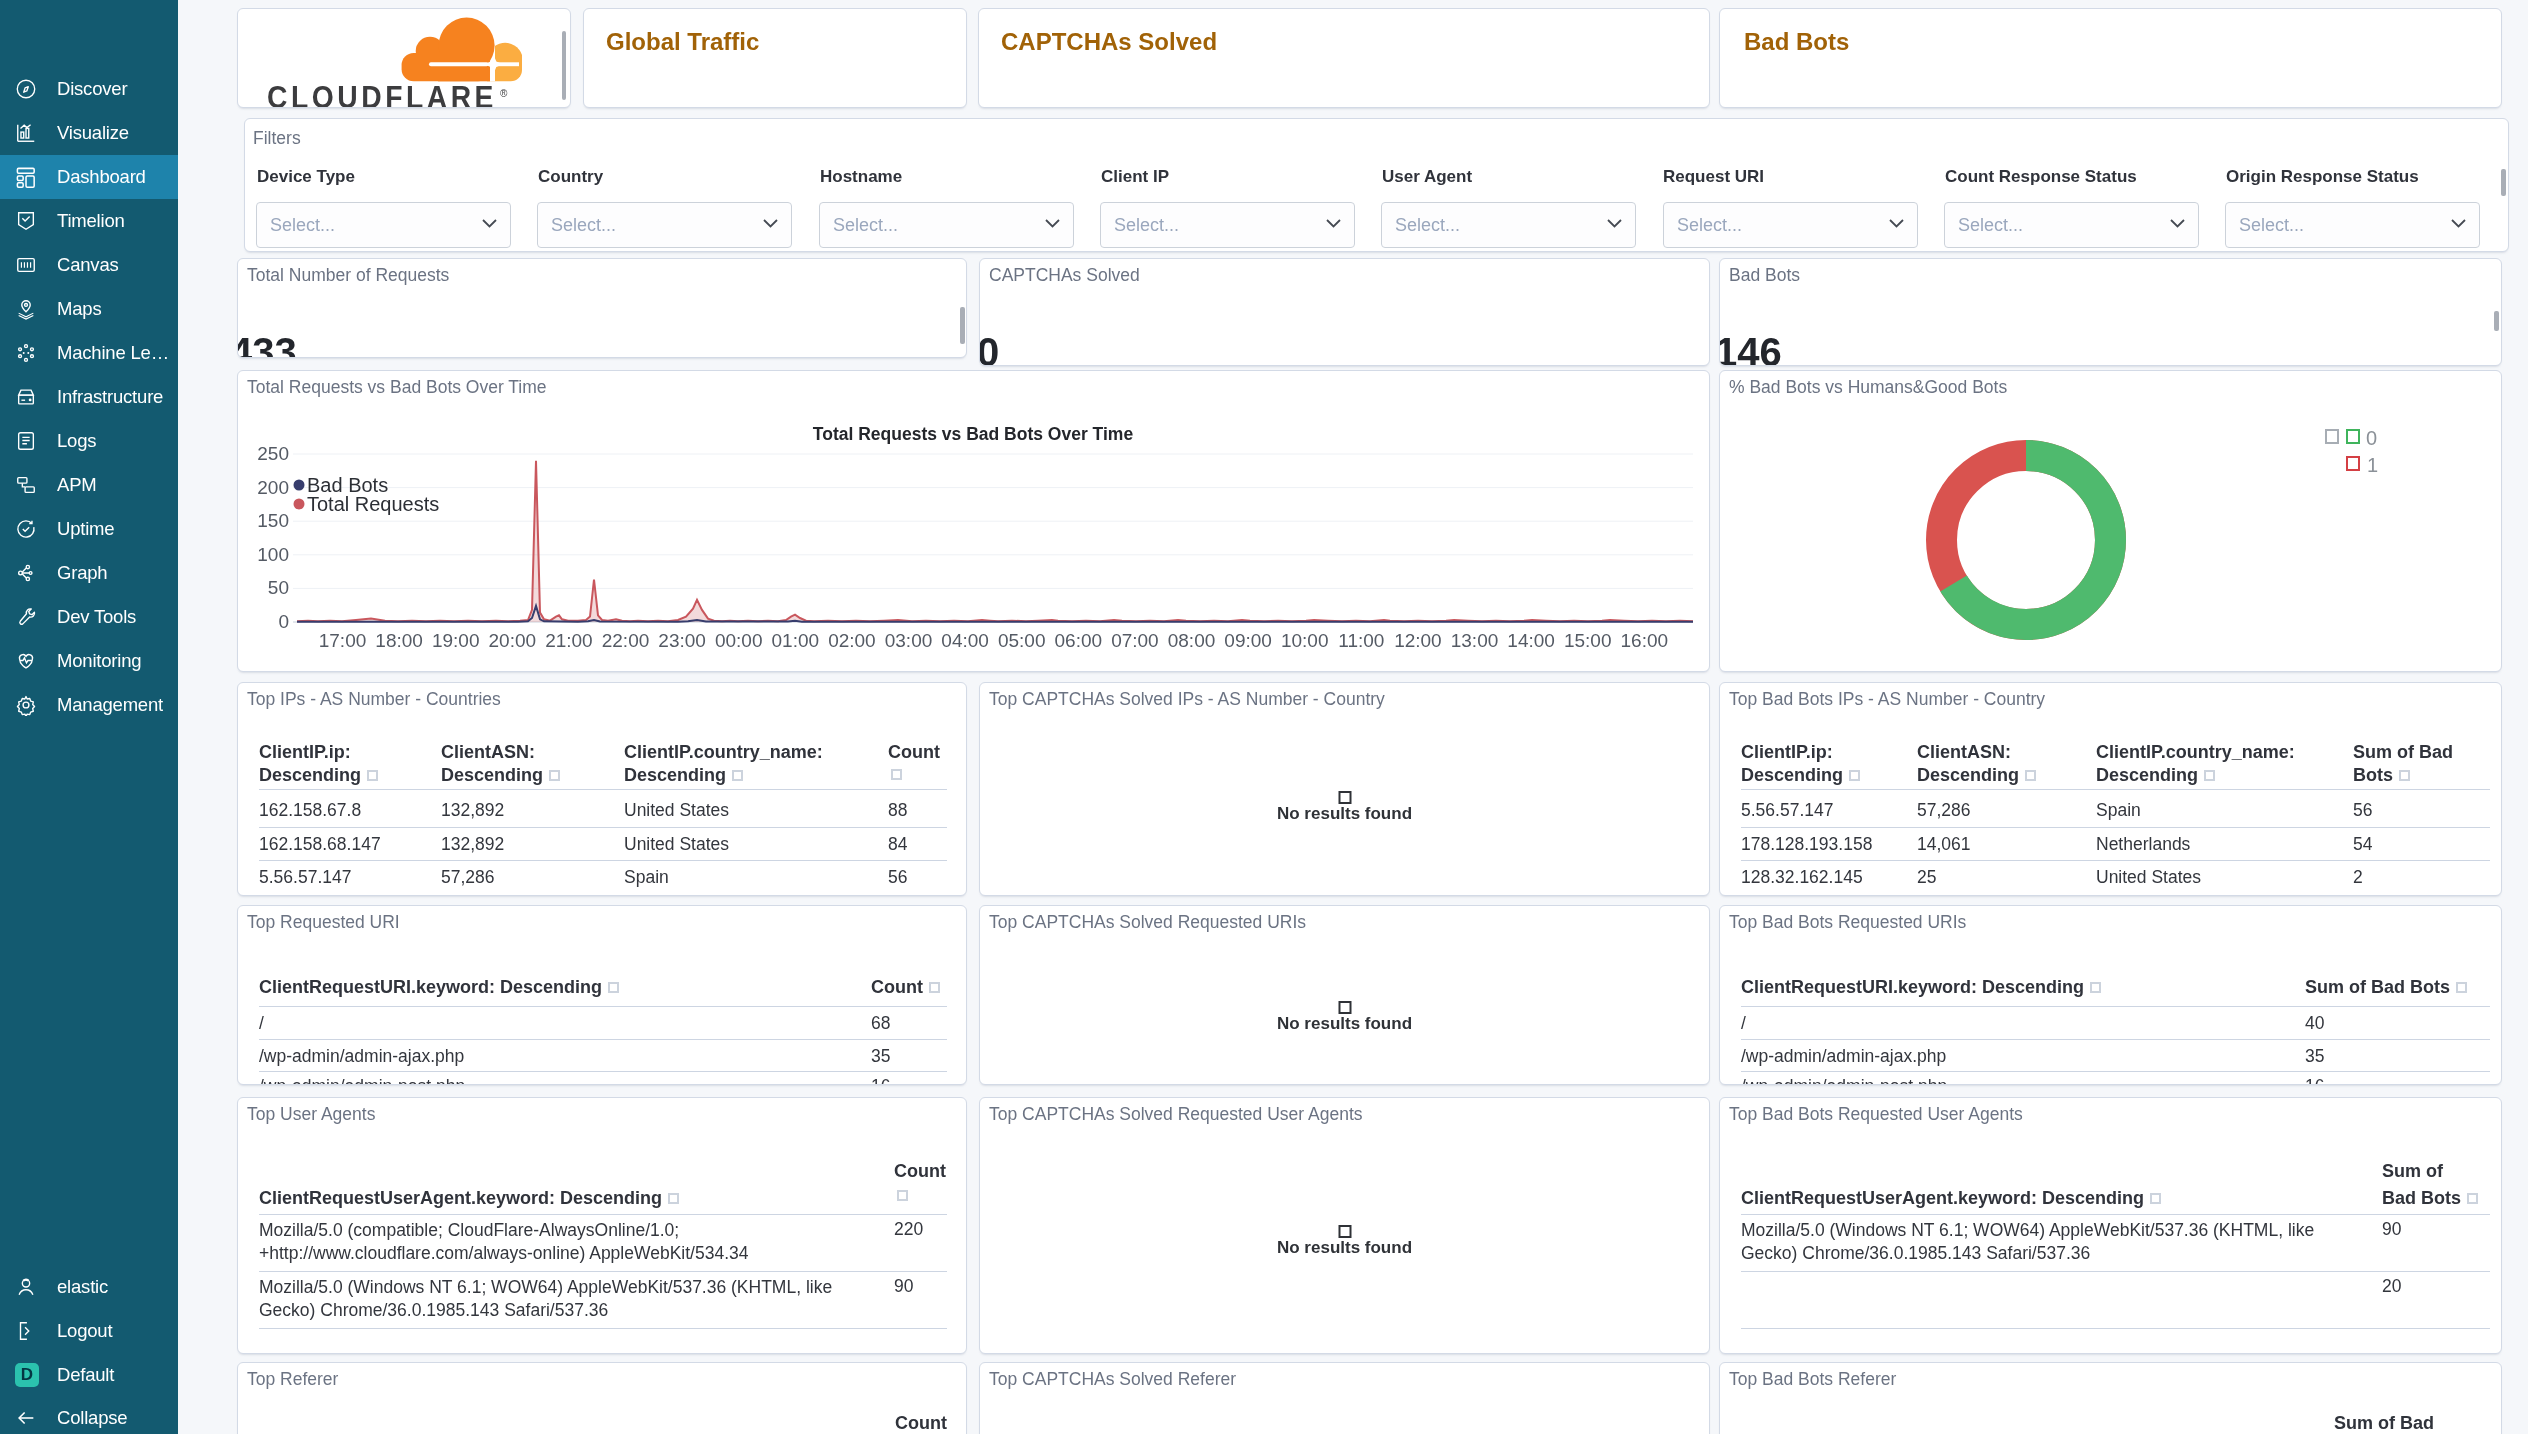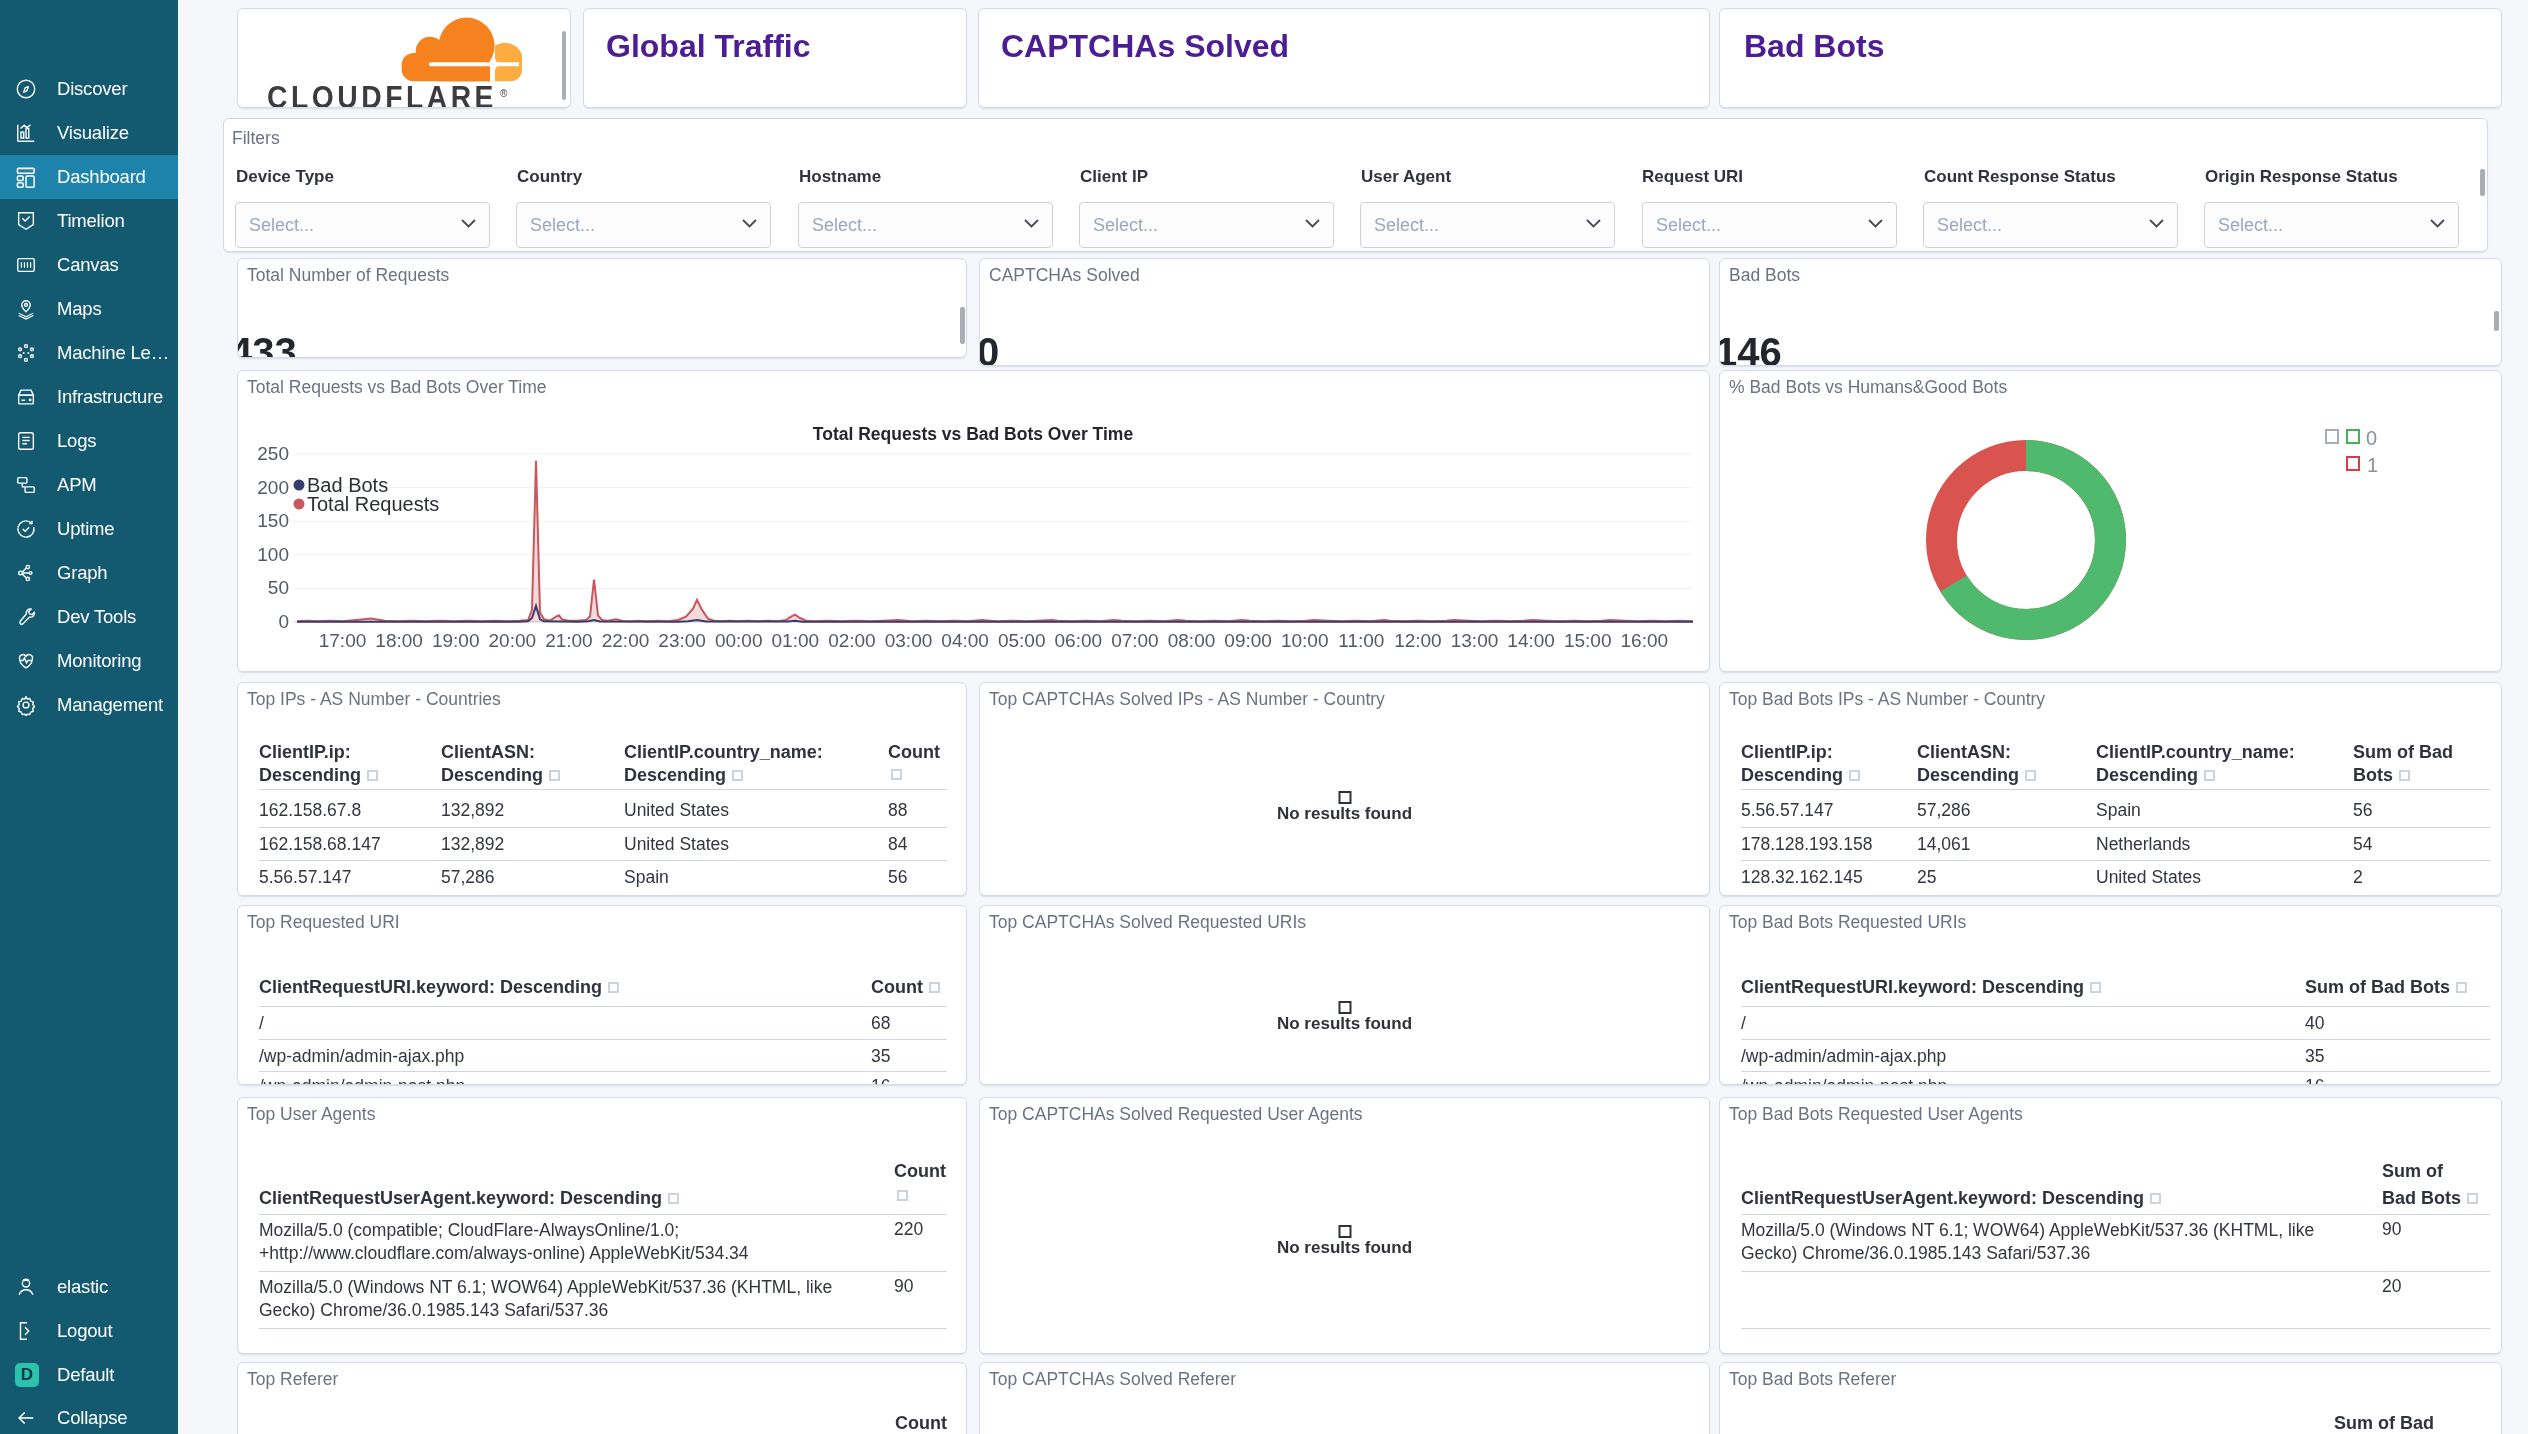--- a/index.html
+++ b/index.html
@@ -4,21 +4,21 @@
 html,body{width:2528px;height:1434px;overflow:hidden;background:#f5f7fa;
   font-family:"Liberation Sans", sans-serif;}
 .sidebar{position:absolute;left:0;top:0;width:178px;height:1434px;background:#135a70}
 .nav{position:absolute;left:0;width:178px;height:44px;color:#fff}
 .nav .txt{position:absolute;left:57px;top:50%;transform:translateY(-50%);font-size:18.5px;letter-spacing:-0.2px;white-space:nowrap}
 .nav svg{position:absolute;left:15px;top:50%;transform:translateY(-50%)}
 .nav.cur{background:#1e83ab}
 .panel{position:absolute;background:#fff;border:1px solid #d3dae6;border-radius:6px;
   box-shadow:0 2px 2px -1px rgba(152,162,179,.3);overflow:hidden}
 .ptitle{position:absolute;left:9px;top:6px;font-size:17.5px;color:#6b7383;white-space:nowrap}
-.btitle{position:absolute;font-size:32px;font-weight:bold;color:#4c1d95;white-space:nowrap}
+.btitle{position:absolute;font-size:24px;font-weight:bold;color:#a16207;white-space:nowrap}
 .flabel{position:absolute;font-size:17px;font-weight:bold;color:#30333b;white-space:nowrap}
 .sel{position:absolute;height:46px;border:1px solid #ccd2da;border-radius:4px;background:#fdfdfe}
 .sel .ph{position:absolute;left:13px;top:12px;font-size:18px;color:#9aa7bd}
 .sel svg{position:absolute;right:13px;top:16px}
 .metric{position:absolute;font-weight:bold;color:#23262c;font-size:40px;line-height:40px;width:100%;text-align:left}
 .thumb{position:absolute;background:#a9aeb6;border-radius:2px}
 .th{position:absolute;font-size:18px;font-weight:bold;color:#30333b;white-space:nowrap}
 .td{position:absolute;font-size:17.5px;color:#33363d;white-space:nowrap}
 .tdw{position:absolute;font-size:17.5px;color:#33363d;line-height:23.3px}
 .sep{position:absolute;height:1px;background:#cdd5e2}
@@ -199,21 +199,21 @@
 </div>
 <div class="panel" style="left:583px;top:8px;width:384px;height:100px">
     <div class="btitle" style="left:22px;top:19px">Global Traffic</div>
   </div>
 <div class="panel" style="left:978px;top:8px;width:732px;height:100px">
     <div class="btitle" style="left:22px;top:19px">CAPTCHAs Solved</div>
   </div>
 <div class="panel" style="left:1719px;top:8px;width:783px;height:100px">
     <div class="btitle" style="left:24px;top:19px">Bad Bots</div>
   </div>
-<div class="panel" style="left:223px;top:118px;width:2265px;height:134px">
+<div class="panel" style="left:244px;top:118px;width:2265px;height:134px">
     <div class="ptitle" style="left:8px;top:9px">Filters</div>
     <div class="flabel" style="left:12px;top:48px">Device Type</div>
     <div class="sel" style="left:11px;top:83px;width:255px">
       <span class="ph">Select...</span>
       <svg width="15" height="9" viewBox="0 0 15 9" fill="none" stroke="#454a53" stroke-width="1.8">
         <path d="M1 1l6.5 6.5L14 1"></path>
       </svg>
     </div>
     <div class="flabel" style="left:293px;top:48px">Country</div>
     <div class="sel" style="left:292px;top:83px;width:255px">

